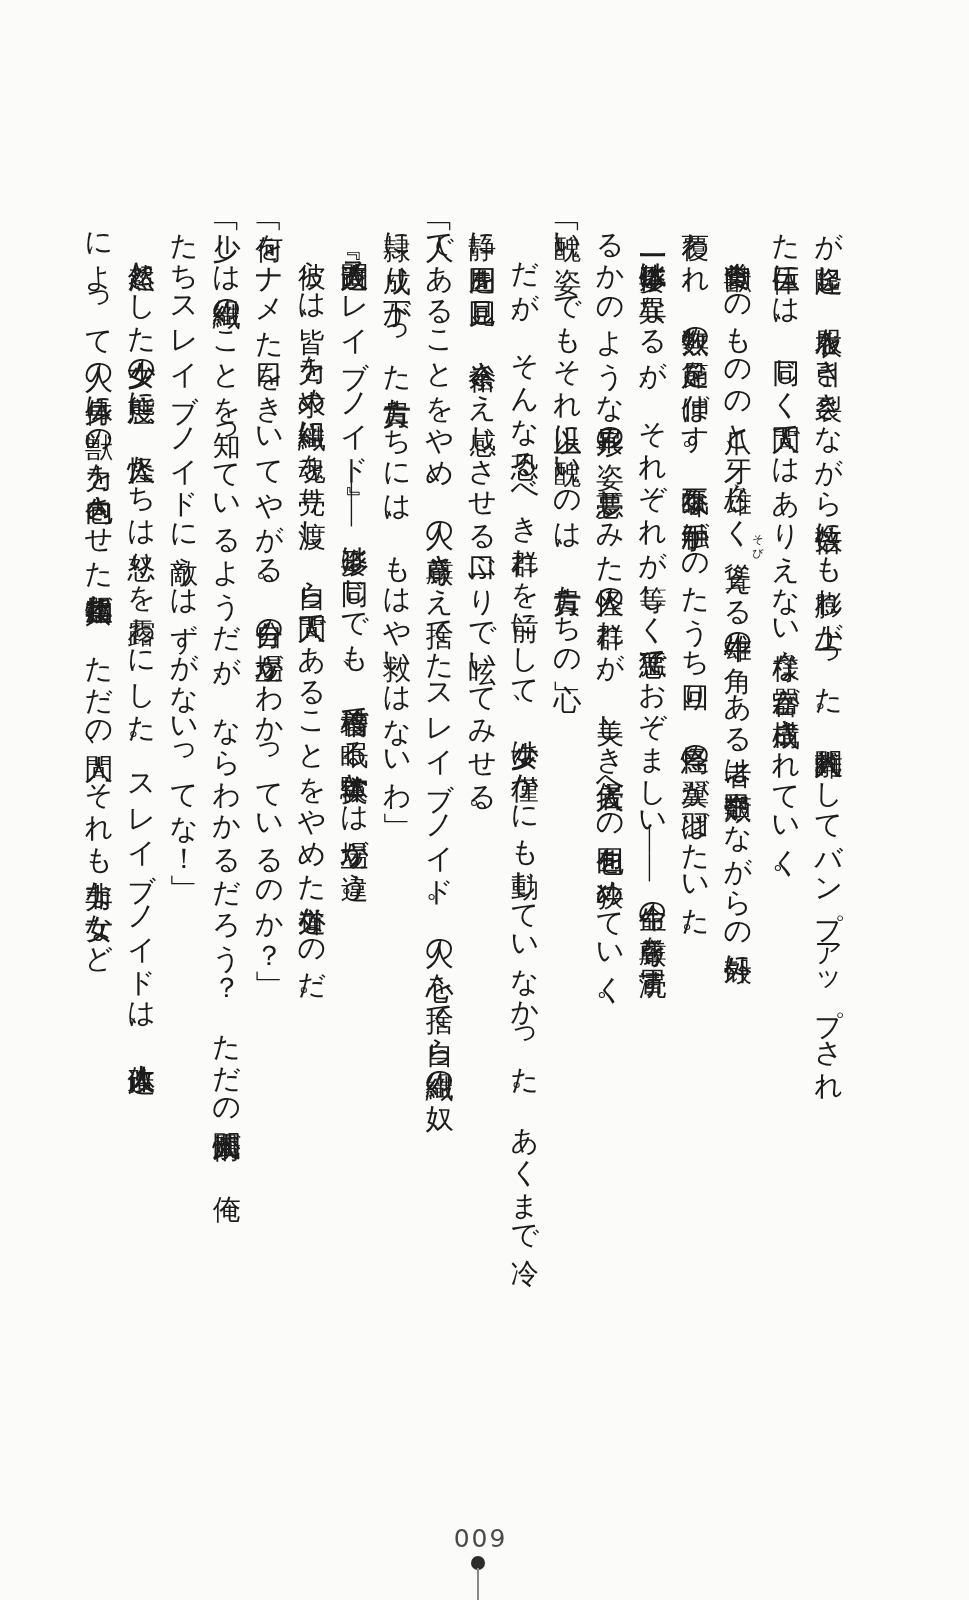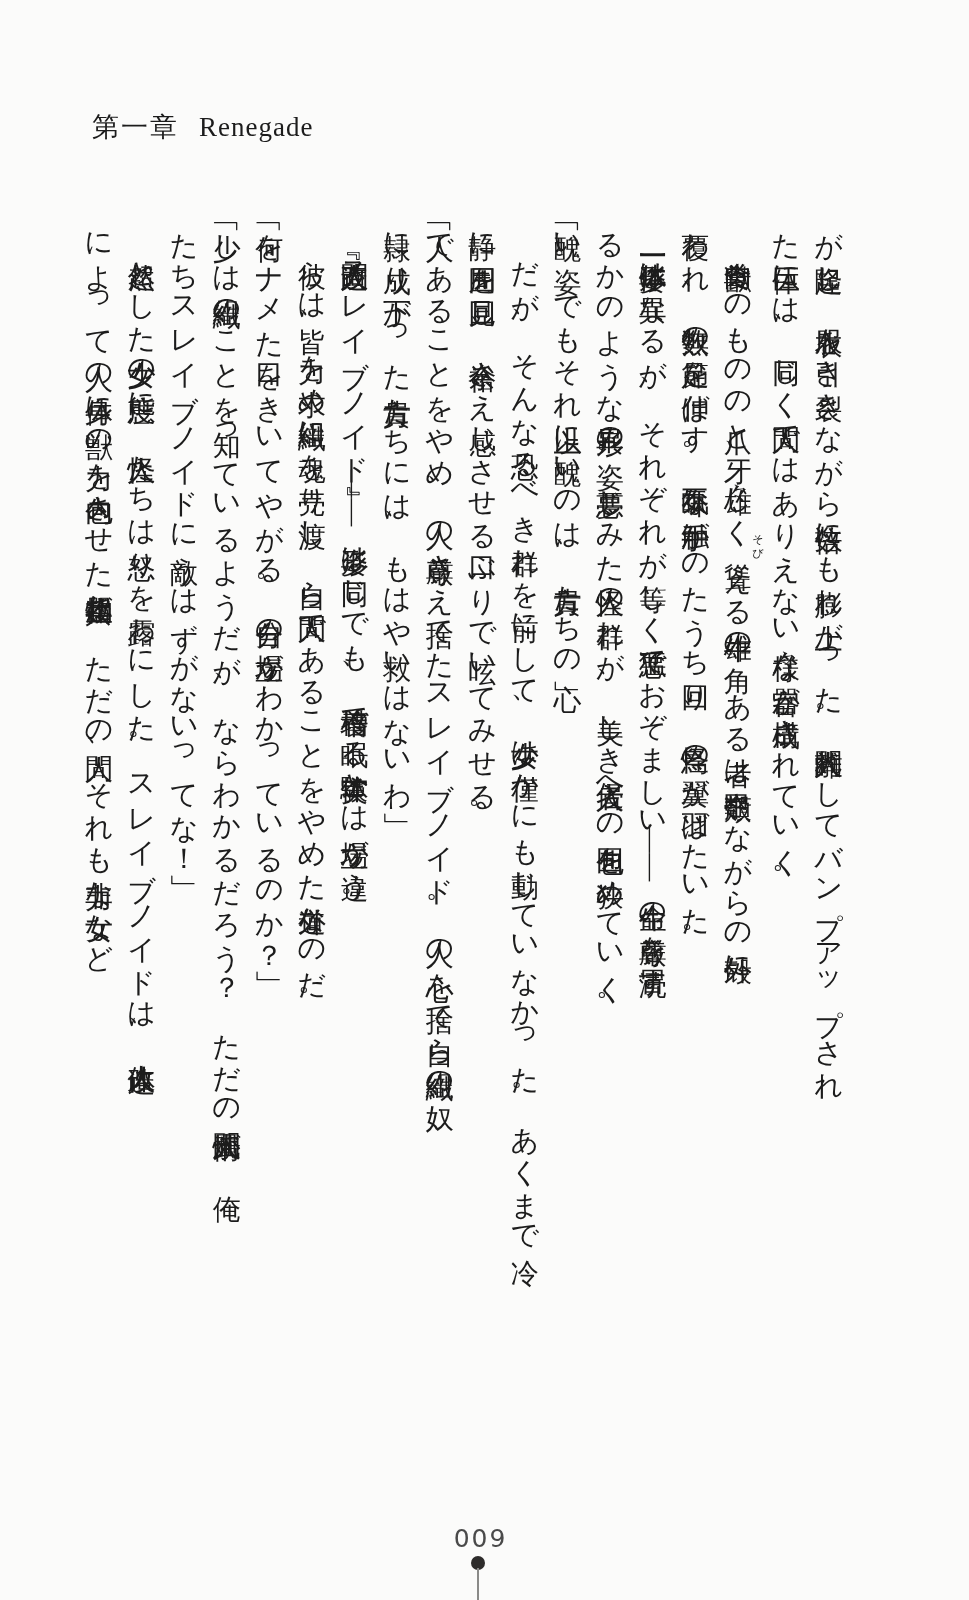--- a/index.html
+++ b/index.html
@@ -89,23 +89,20 @@
     width: 2px;
     height: 32px;
     background: #8a8a88;
   }
 </style>
 </head>
 <body>
 
 <div class="page">
 
-  <header class="chapter-header">
-    <span>第一章</span><span class="chapter-title">Renegade</span>
-  </header>
 
   <main class="body-text">
       <p>が隆起し、衣服を引き裂きながら数倍にも膨れ上がった。人間離れしてバンプアップされ</p>
       <p>た巨体には、同じく人間ではありえない様々な器官が構成されていく。</p>
       <p class="indent">肉食獣そのものの爪と牙、雄々しく<ruby>聳<rt>そび</rt></ruby>える雄牛の角。ある者は甲殻類さながらの外殻に</p>
       <p>覆われ、無数の節足を伸ばす。不気味な触手がのたうち回り、怪鳥の翼が羽ばたいた。</p>
       <p class="indent">一体一体姿形は異なるが、それぞれが等しく猛悪でおぞましい――生命の尊厳を冒涜す</p>
       <p>るかのような異形の姿。悪夢じみた怪人の群れが、美しき侵入者への包囲を狭めていく。</p>
       <p>「醜い姿。でもそれ以上に醜いのは、貴方たちの心」</p>
       <p class="indent">だが、そんな恐るべき群れを前にして、少女は僅かにも動じていなかった。あくまで冷</p>

